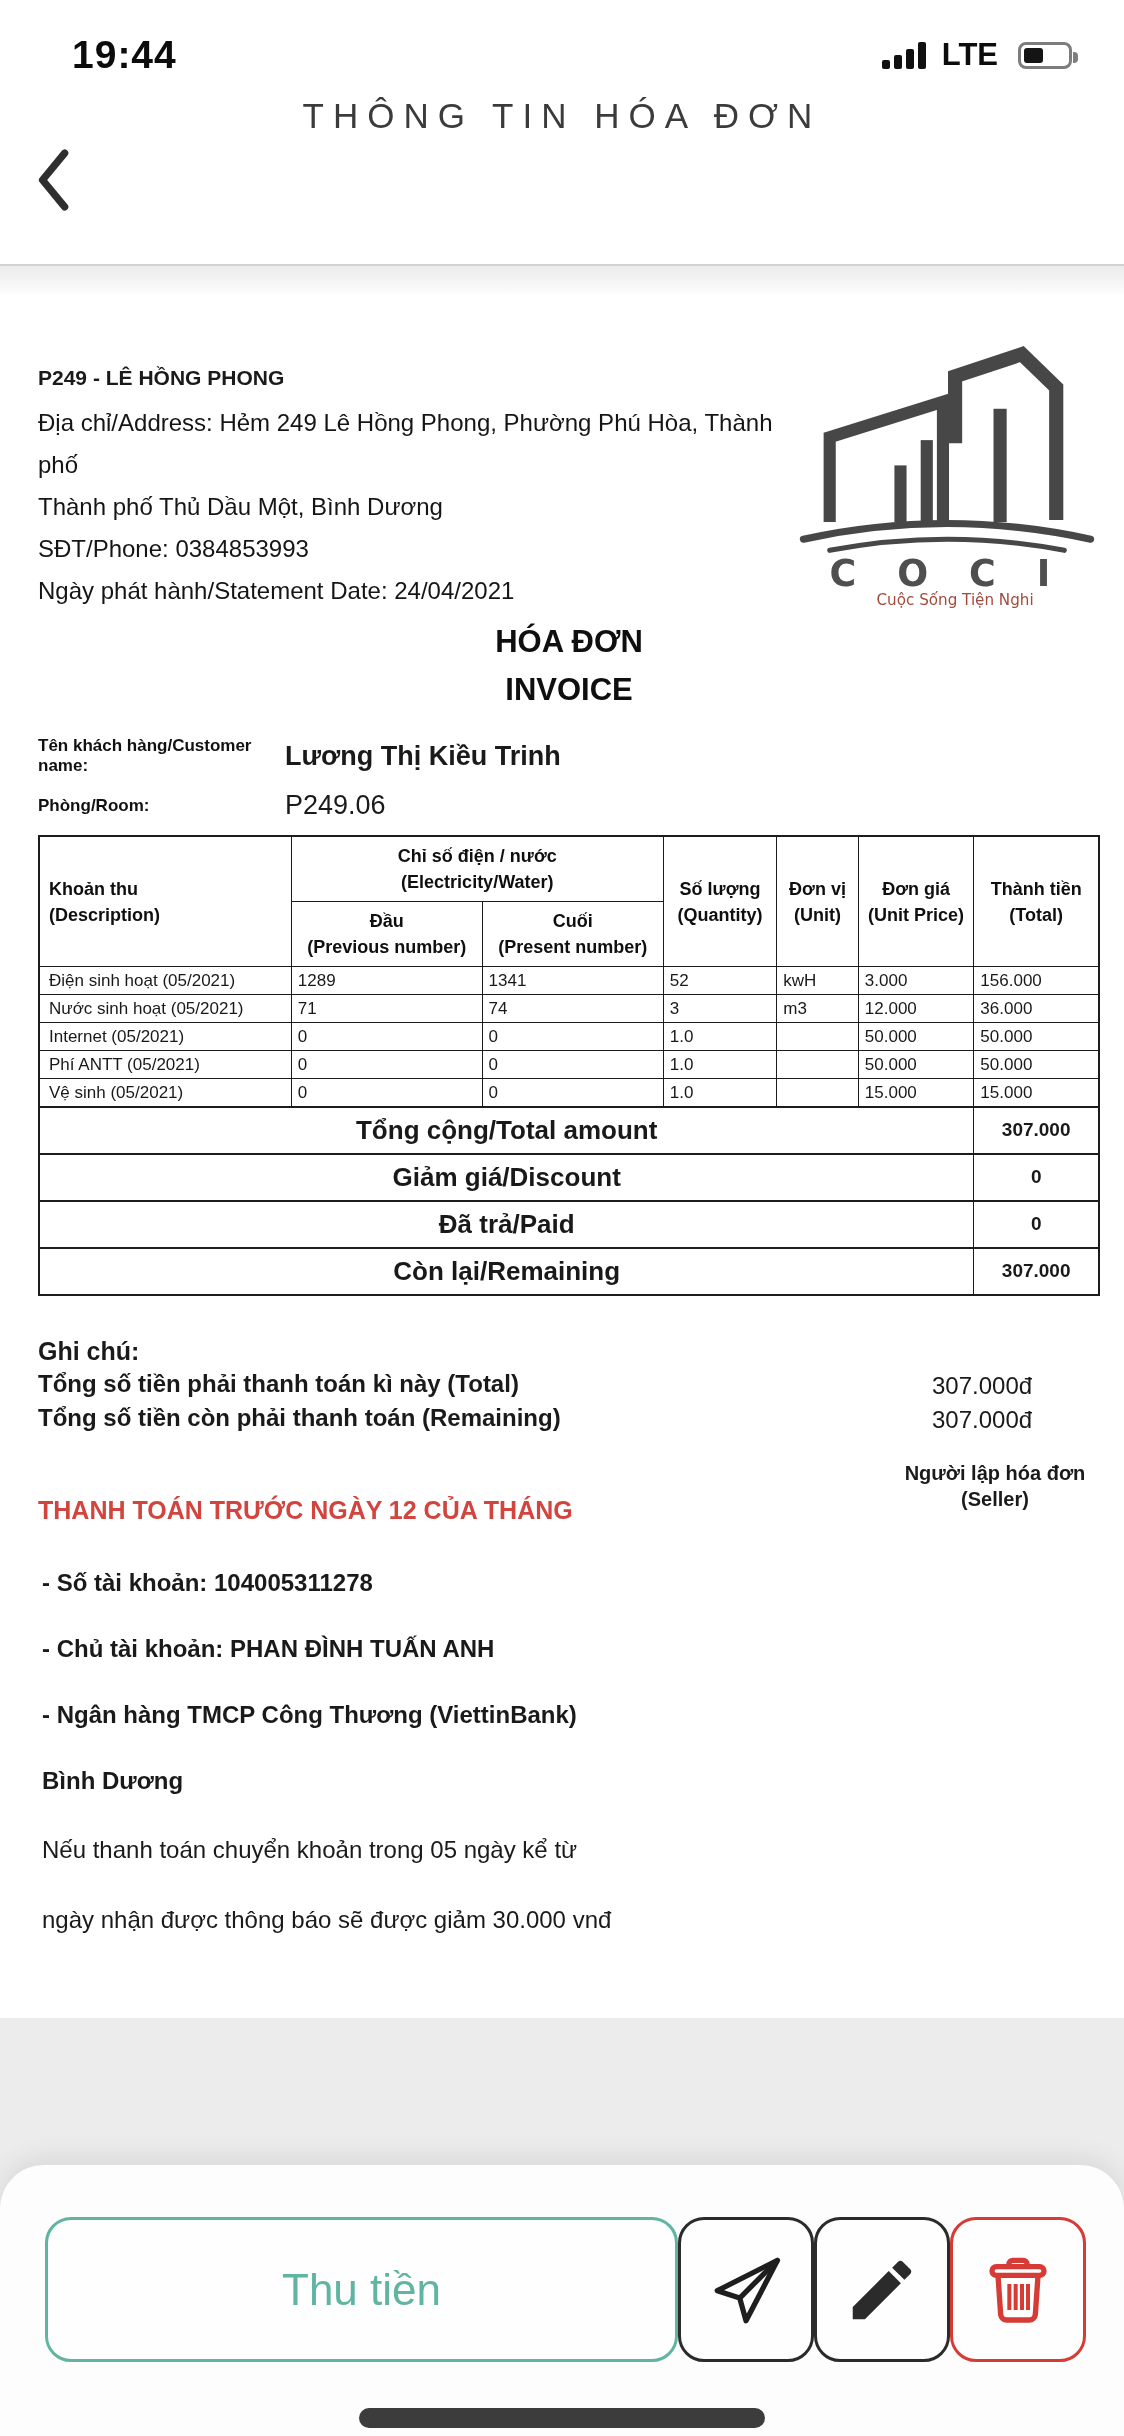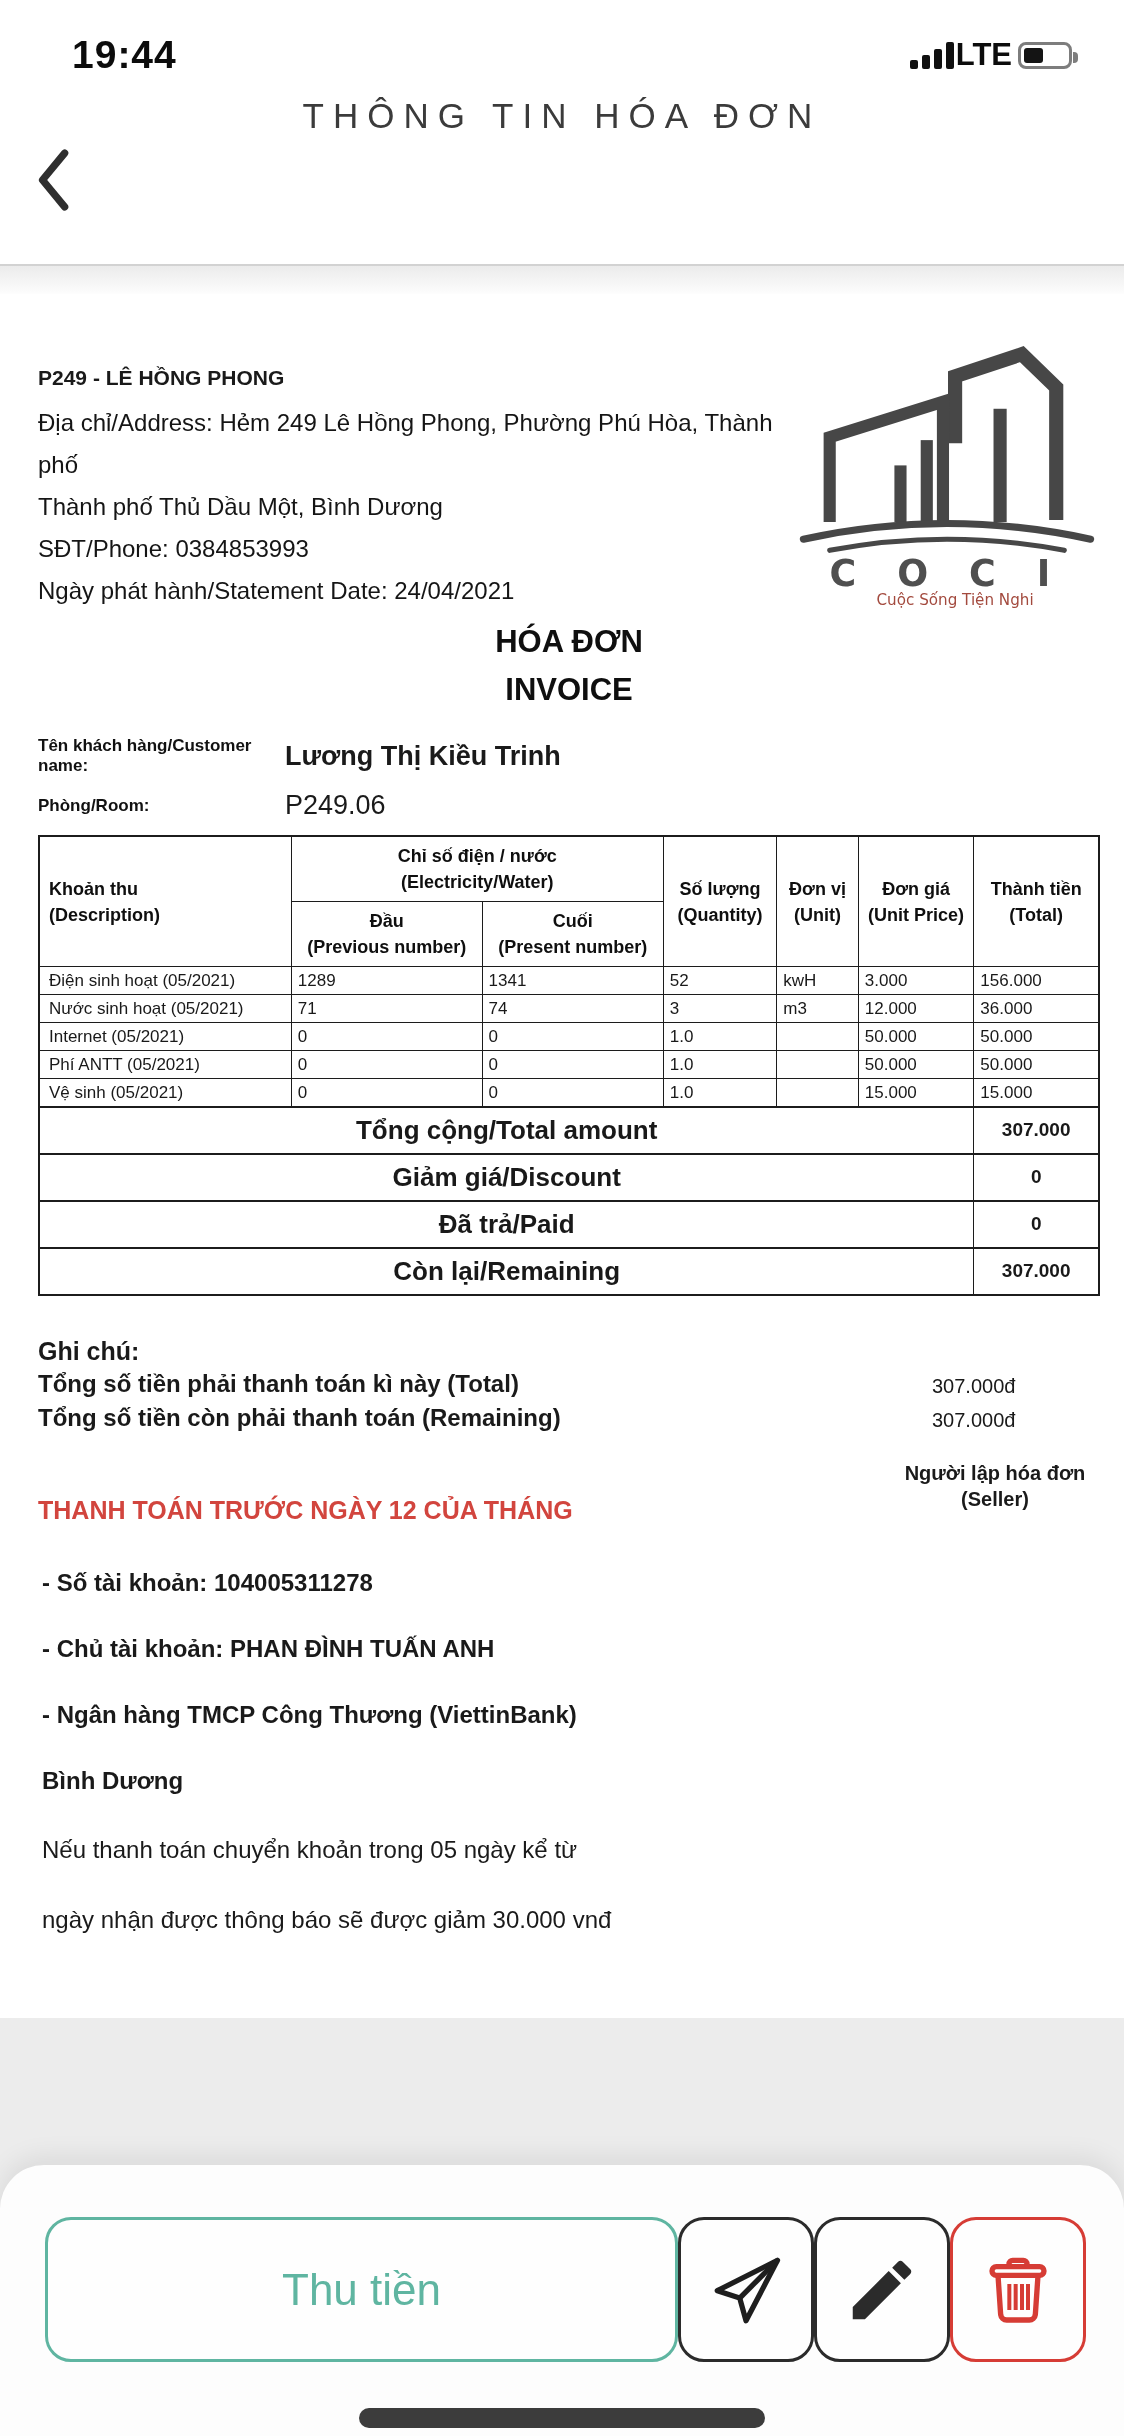--- a/index.html
+++ b/index.html
@@ -10,21 +10,21 @@
     font-family:"Liberation Sans","DejaVu Sans",sans-serif;
     color:#1a1a1a; display:flex; flex-direction:column;
   }
   
   .status-bar {
     height:96px; background:#fff; flex:0 0 auto;
     display:flex; align-items:center; justify-content:space-between;
     padding:14px 52px 0 72px;
   }
   .sb-time { font-size:39px; font-weight:700; letter-spacing:1px; color:#0c0c0c; }
-  .sb-right { display:flex; align-items:center; gap:2px; }
+  .sb-right { display:flex; align-items:center; gap:16px; }
   .signal { display:flex; align-items:flex-end; gap:4px; height:27px; }
   .signal i { display:block; width:8px; background:#101010; border-radius:2px; }
   .signal i:nth-child(1){height:9px;} .signal i:nth-child(2){height:14px;}
   .signal i:nth-child(3){height:20px;} .signal i:nth-child(4){height:27px;}
   .sb-network { font-size:31px; font-weight:600; color:#0c0c0c; }
   .battery { position:relative; width:54px; height:27px; border:3px solid #7d7d7d;
     border-radius:8px; margin-left:4px; }
   .battery .level { position:absolute; left:3px; top:3px; bottom:3px; width:19px;
     background:#141414; border-radius:3px; }
   .battery::after { content:""; position:absolute; right:-9px; top:7px; width:5px;
@@ -64,21 +64,21 @@
   .charges th span { display:block; }
   .charges td { font-size:17px; padding:3px 6px; height:28px; color:#191919; }
   .charges tr.sum td { border-top:2px solid #1c1c1c; }
   .charges td.sum-label { font-size:26px; font-weight:700; padding:7px 22px; text-align:center; }
   .charges td.sum-value { font-size:19px; font-weight:700; text-align:center; }
   
   .notes { margin-top:38px; }
   .notes-heading { font-size:25px; font-weight:700; line-height:34px; }
   .note-row { display:flex; align-items:flex-start; line-height:32px; }
   .note-label { flex:1; font-size:24px; font-weight:700; }
-  .note-value { flex:0 0 168px; font-size:20px; padding-top:2px; }
+  .note-value { flex:0 0 168px; font-size:24px; padding-top:2px; }
   .in-words { font-size:24px; line-height:34px; margin-top:2px; }
   
   .payment-row { display:flex; margin-top:22px; }
   .payment-left { flex:1; white-space:pre-wrap; }
   .pay-heading { font-size:25px; font-weight:700; color:#d2453e; line-height:32px; margin-bottom:6px; }
   .pay-line { font-size:24px; font-weight:700; line-height:30px; padding-left:4px; }
   .pay-note { font-size:24px; line-height:32px; padding-left:4px; margin-top:2px; }
   .seller { flex:0 0 210px; text-align:center; padding-top:2px; }
   .seller div { font-size:20px; font-weight:700; line-height:26px; }
   

